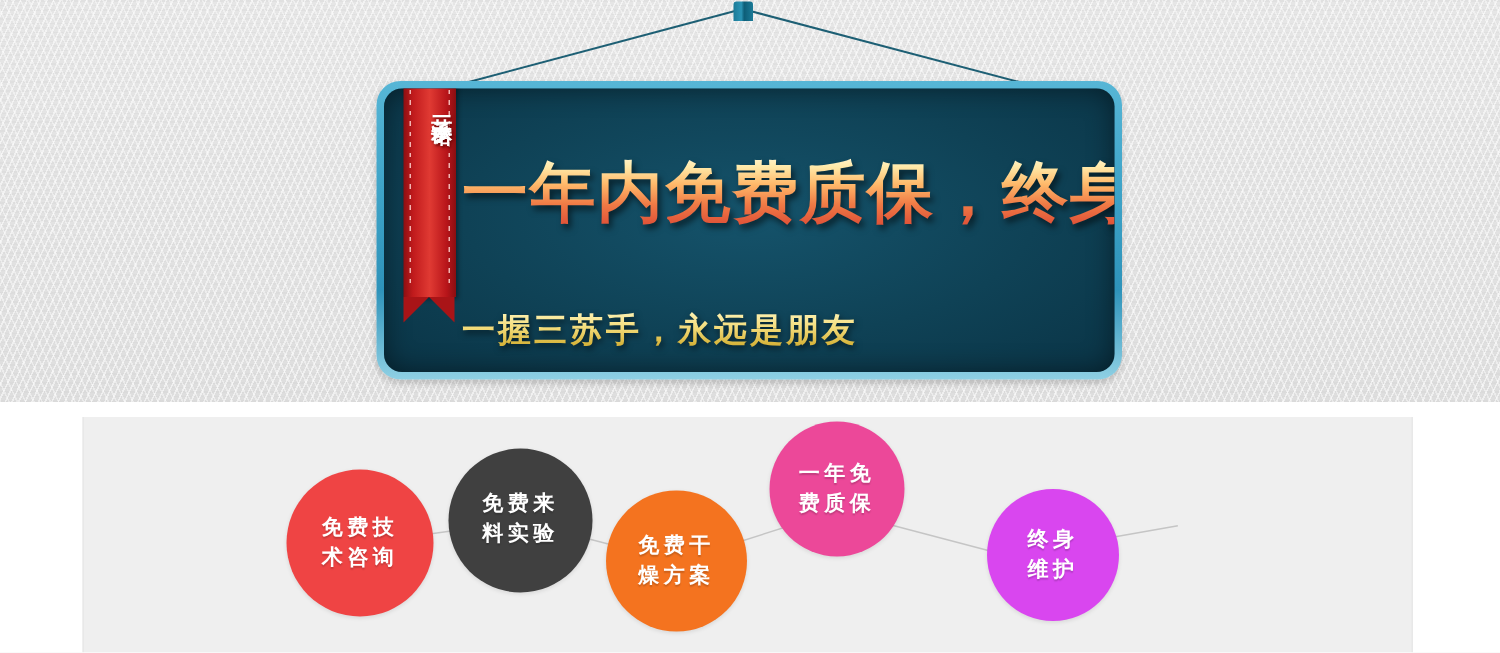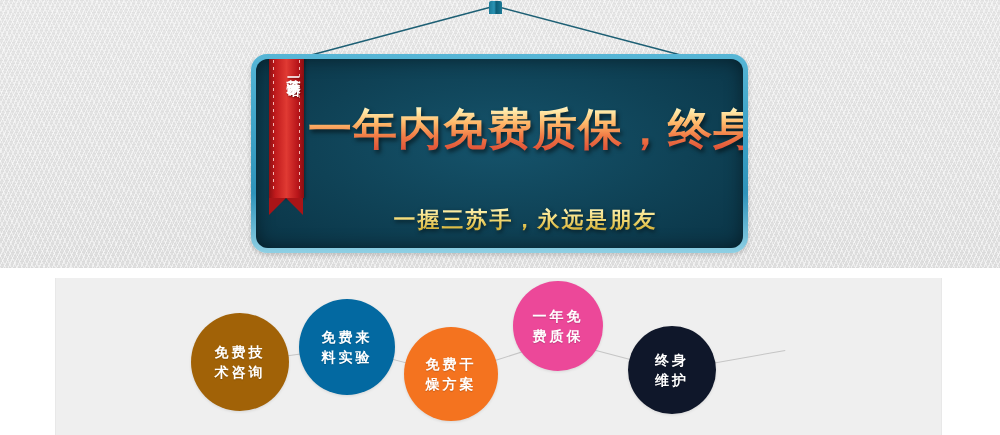--- a/index.html
+++ b/index.html
@@ -138,21 +138,20 @@
     color: transparent;
     -webkit-text-fill-color: transparent;
     filter: drop-shadow(2px 3px 2px rgba(0,0,0,0.55));
     white-space: nowrap;
   }
   .banner-subtitle {
     position: absolute;
     left: 52px;
     top: 146px;
     width: 435px;
-    text-align: center;
     font-size: 22px;
     font-weight: bold;
     letter-spacing: 2px;
     background: linear-gradient(180deg, #fff8c4 0%, #f4dc7a 45%, #d8b63e 80%, #c9a42e 100%);
     -webkit-background-clip: text;
     background-clip: text;
     color: transparent;
     -webkit-text-fill-color: transparent;
     filter: drop-shadow(1px 2px 2px rgba(0,0,0,0.6));
     white-space: nowrap;
@@ -232,35 +231,35 @@
   </div>
 
   <div class="lower-panel"></div>
 
   <div class="circle-layer" id="circle-layer">
       <div class="conn" style="left: 240px; top: 94px; width: 108.046px; background: rgb(197, 197, 197); transform: rotate(-7.98011deg);"></div>
       <div class="conn" style="left: 347px; top: 79px; width: 107.448px; background: rgb(197, 197, 197); transform: rotate(14.5536deg);"></div>
       <div class="conn" style="left: 451px; top: 106px; width: 112.272px; background: rgb(197, 197, 197); transform: rotate(-17.628deg);"></div>
       <div class="conn" style="left: 558px; top: 72px; width: 117.881px; background: rgb(197, 197, 197); transform: rotate(14.7436deg);"></div>
       <div class="conn" style="left: 672px; top: 102px; width: 114.756px; background: rgb(197, 197, 197); transform: rotate(-10.0369deg);"></div>
-      <div class="circ" style="left: 191px; top: 45px; width: 98px; height: 98px; background: #a16207;">
+      <div class="circ" style="left: 191px; top: 45px; width: 98px; height: 98px; background: #ef4444;">
         <div class="label" style="font-size: 14px;">免费技
 术咨询</div>
       </div>
-      <div class="circ" style="left: 299px; top: 31px; width: 96px; height: 96px; background: #0369a1;">
+      <div class="circ" style="left: 299px; top: 31px; width: 96px; height: 96px; background: #404040; font-family: Liberation Serif, serif;">
         <div class="label" style="font-size: 14px;">免费来
 料实验</div>
       </div>
       <div class="circ" style="left: 404px; top: 59px; width: 94px; height: 94px; background: rgb(244, 115, 31);">
         <div class="label" style="font-size: 14px; text-align: center;">免费干
 燥方案</div>
       </div>
       <div class="circ" style="left: 513px; top: 13px; width: 90px; height: 90px; background: #ec4899;">
         <div class="label" style="font-size: 14px;">一年免
 费质保</div>
       </div>
-      <div class="circ" style="left: 628px; top: 58px; width: 88px; height: 88px; background: #0f172a;">
+      <div class="circ" style="left: 658px; top: 58px; width: 88px; height: 88px; background: #d946ef;">
         <div class="label" style="font-size: 14px;">终身
 维护</div>
       </div>
     </div>
 
 </div>
 
 </body></html>

